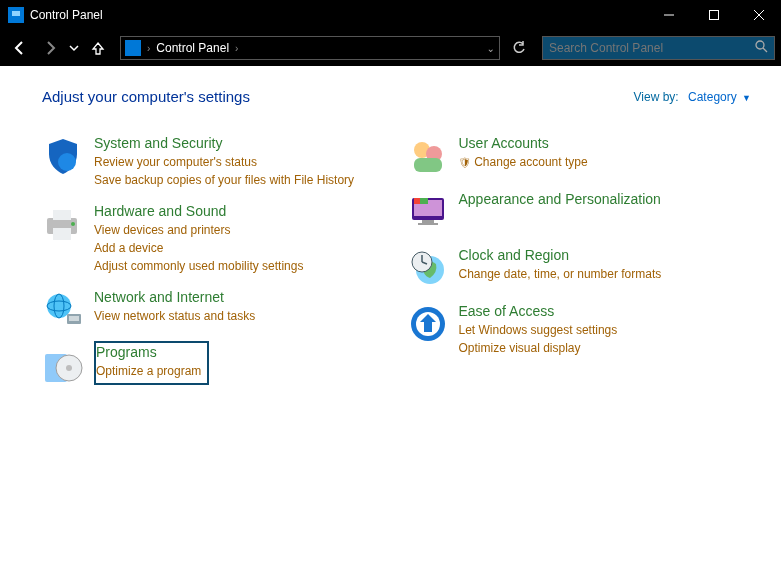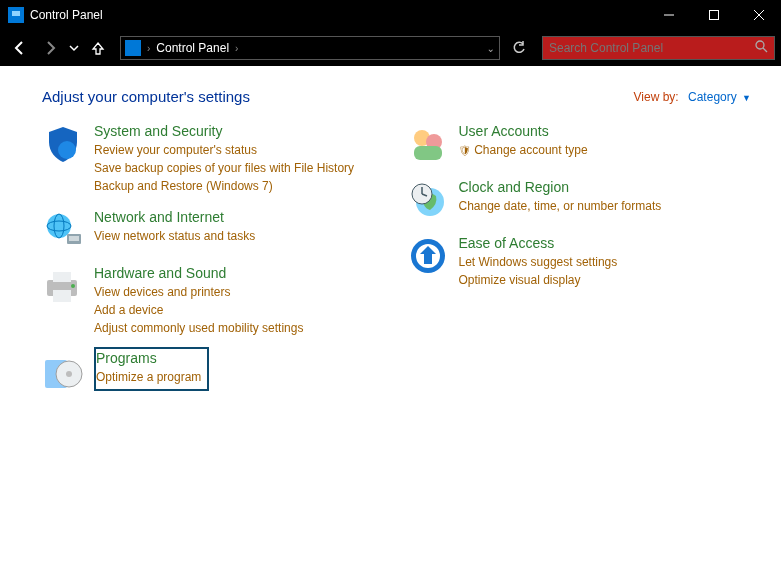--- a/index.html
+++ b/index.html
@@ -13,29 +13,29 @@
 
   .navbar { height:36px; background:#000; display:flex; align-items:center; padding:0 6px; gap:2px; }
   .nav-btn { width:28px; height:28px; display:flex; align-items:center; justify-content:center; }
   .addr { flex:0 0 380px; height:24px; background:#000; border:1px solid #555; display:flex; align-items:center; margin-left:6px; padding:0 4px; gap:6px; color:#fff; font-size:12px; }
   .addr .cp-ico { width:16px; height:16px; background:#0078d7; }
   .addr .crumb { color:#fff; }
   .addr .sep { color:#888; font-size:10px; }
   .addr-spacer { flex:1; }
   .addr-drop { color:#aaa; font-size:10px; }
   .refresh { width:26px; height:24px; display:flex; align-items:center; justify-content:center; margin-left:4px; }
-  .search { flex:1; height:24px; background:#b91c1c; border:1px solid #555; margin-left:8px; display:flex; align-items:center; padding:0 6px; }
+  .search { flex:1; height:24px; background:#0c4a6e; border:1px solid #555; margin-left:8px; display:flex; align-items:center; padding:0 6px; }
   .search input { flex:1; background:transparent; border:none; outline:none; color:#ccc; font-size:12px; }
   .search-ico { color:#aaa; }
 
   .content { position:absolute; top:66px; left:0; right:0; bottom:0; background:#fff; padding:22px 30px 10px 42px; font-size:12px; }
-  .header-row { display:flex; align-items:center; justify-content:space-between; margin-bottom:18px; }
+  .header-row { display:flex; align-items:center; justify-content:space-between; margin-bottom:30px; }
   .main-heading { color:#003399; font-size:15px; font-weight:400; }
   .viewby { font-size:12px; }
-  .viewby .lbl { color:#c2410c; }
+  .viewby .lbl { color:#0369a1; }
   .viewby .val { color:#0066cc; margin-left:6px; }
   .viewby .arr { color:#0066cc; font-size:9px; margin-left:2px; }
 
   .grid { display:flex; gap:20px; }
   .col { flex:1; }
   .cat { display:flex; gap:10px; margin-bottom:14px; }
   .cat-icon { width:42px; height:42px; flex-shrink:0; display:flex; align-items:center; justify-content:center; }
   .cat-body { padding-top:0; }
   .cat-title { color:#2e7d32; font-size:14px; font-weight:400; margin-bottom:2px; display:inline-block; }
   .cat-link { color:#a16207; font-size:12px; display:block; line-height:1.5; }
@@ -136,21 +136,37 @@
         <div class="cat-icon">
           <svg width="40" height="40">
               <path d="M20 3 L34 8 L34 18 C34 28 27 35 20 38 C13 35 6 28 6 18 L6 8 Z" fill="#1565c0"></path>
               <circle cx="24" cy="26" r="9" fill="#1e88e5"></circle>
             </svg>
         </div>
         <div class="cat-body">
           <a class="cat-title">System and Security</a>
           <a class="cat-link">Review your computer's status</a>
           <a class="cat-link">Save backup copies of your files with File History</a>
-          <a class="cat-link">Backup and Restore (Windows 7)</a>
+        </div>
+      </div>
+
+      <div class="cat">
+        <div class="cat-icon">
+          <svg width="40" height="40">
+              <rect x="4" y="14" width="30" height="16" rx="2" fill="#bdbdbd"></rect>
+              <rect x="10" y="6" width="18" height="10" fill="#eceff1"></rect>
+              <rect x="10" y="24" width="18" height="12" fill="#eceff1"></rect>
+              <circle cx="30" cy="20" r="2" fill="#4caf50"></circle>
+            </svg>
+        </div>
+        <div class="cat-body">
+          <a class="cat-title">Hardware and Sound</a>
+          <a class="cat-link">View devices and printers</a>
+          <a class="cat-link">Add a device</a>
+          <a class="cat-link">Adjust commonly used mobility settings</a>
         </div>
       </div>
 
       <div class="cat">
         <div class="cat-icon">
           <svg width="40" height="40">
               <circle cx="16" cy="16" r="12" fill="#4fc3f7"></circle>
               <ellipse cx="16" cy="16" rx="12" ry="5" fill="none" stroke="#0277bd" stroke-width="1"></ellipse>
               <ellipse cx="16" cy="16" rx="5" ry="12" fill="none" stroke="#0277bd" stroke-width="1"></ellipse>
               <rect x="24" y="24" width="14" height="10" rx="1" fill="#90a4ae"></rect>
@@ -159,37 +175,20 @@
         </div>
         <div class="cat-body">
           <a class="cat-title">Network and Internet</a>
           <a class="cat-link">View network status and tasks</a>
         </div>
       </div>
 
       <div class="cat">
         <div class="cat-icon">
           <svg width="40" height="40">
-              <rect x="4" y="14" width="30" height="16" rx="2" fill="#bdbdbd"></rect>
-              <rect x="10" y="6" width="18" height="10" fill="#eceff1"></rect>
-              <rect x="10" y="24" width="18" height="12" fill="#eceff1"></rect>
-              <circle cx="30" cy="20" r="2" fill="#4caf50"></circle>
-            </svg>
-        </div>
-        <div class="cat-body">
-          <a class="cat-title">Hardware and Sound</a>
-          <a class="cat-link">View devices and printers</a>
-          <a class="cat-link">Add a device</a>
-          <a class="cat-link">Adjust commonly used mobility settings</a>
-        </div>
-      </div>
-
-      <div class="cat">
-        <div class="cat-icon">
-          <svg width="40" height="40">
               <rect x="2" y="8" width="22" height="28" rx="2" fill="#90caf9"></rect>
               <circle cx="26" cy="22" r="13" fill="#eceff1" stroke="#9e9e9e"></circle>
               <circle cx="26" cy="22" r="3" fill="#bdbdbd"></circle>
             </svg>
         </div>
         <div class="cat-body">
           <span class="highlight">
             <a class="cat-title">Programs</a>
             <a class="cat-link">Optimize a program</a>
           </span>
@@ -207,20 +206,35 @@
               <circle cx="26" cy="18" r="8" fill="#ef9a9a"></circle>
               <rect x="6" y="22" width="28" height="14" rx="6" fill="#81c784"></rect>
             </svg>
         </div>
         <div class="cat-body">
           <a class="cat-title">User Accounts</a>
           <a class="cat-link small-ico">Change account type</a>
         </div>
       </div>
 
+      <div class="cat">
+        <div class="cat-icon">
+          <svg width="40" height="40">
+              <rect x="4" y="6" width="32" height="22" rx="2" fill="#4a148c"></rect>
+              <rect x="6" y="8" width="28" height="16" fill="#ce93d8"></rect>
+              <rect x="6" y="6" width="14" height="6" fill="#f44336"></rect>
+              <rect x="12" y="6" width="8" height="6" fill="#4caf50"></rect>
+              <rect x="14" y="28" width="12" height="3" fill="#9e9e9e"></rect>
+              <rect x="10" y="31" width="20" height="2" fill="#9e9e9e"></rect>
+            </svg>
+        </div>
+        <div class="cat-body">
+          <a class="cat-title">Appearance and Personalization</a>
+        </div>
+      </div>
 
       <div class="cat">
         <div class="cat-icon">
           <svg width="40" height="40">
               <circle cx="22" cy="22" r="14" fill="#81d4fa"></circle>
               <path d="M14 14 Q20 10 28 16 Q30 24 22 30 Q14 28 14 14" fill="#66bb6a"></path>
               <circle cx="14" cy="14" r="10" fill="#eceff1" stroke="#455a64"></circle>
               <line x1="14" y1="14" x2="14" y2="7" stroke="#455a64" stroke-width="1.5"></line>
               <line x1="14" y1="14" x2="19" y2="16" stroke="#455a64" stroke-width="1.5"></line>
             </svg>

